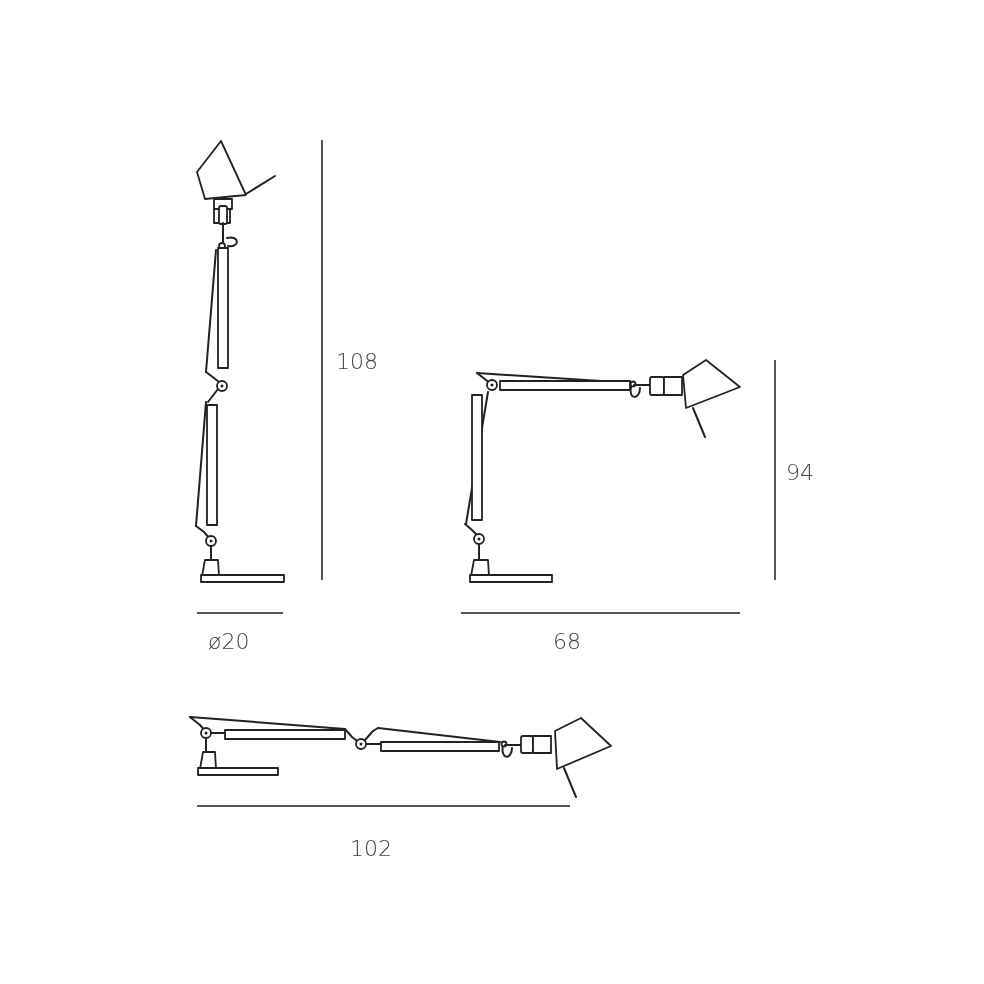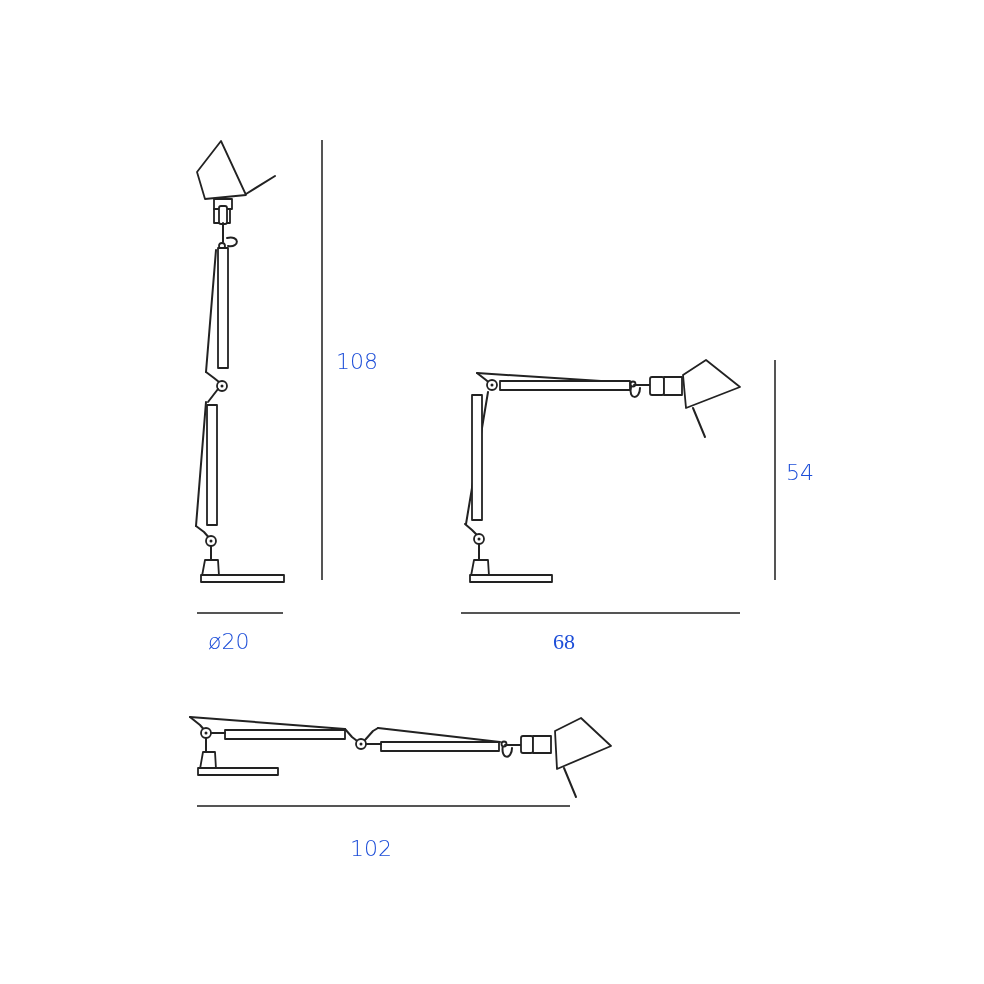--- a/index.html
+++ b/index.html
@@ -1,19 +1,19 @@
 <!DOCTYPE html>
 <html><head>
   <meta charset="utf-8">
   <style>
     html, body { margin: 0; padding: 0; background: #ffffff; }
     body { width: 984px; height: 984px; position: relative; overflow: hidden;
            font-family: "DejaVu Sans", "Liberation Sans", sans-serif; }
     #diagram { position: absolute; left: 0; top: 0; width: 984px; height: 984px; }
-    .dim-label { position: absolute; font-size: 22px; color: #1d4ed8;
+    .dim-label { position: absolute; font-size: 22px; color: #404040;
                  font-family: "DejaVu Sans", "Liberation Sans", sans-serif; font-weight: 300;
                  white-space: nowrap; }
     svg .ln { stroke: #222; stroke-width: 2; fill: none; stroke-linejoin: round; stroke-linecap: round; }
     svg .dim { stroke: #555; stroke-width: 2; }
     svg .fill-w { fill: #fff; stroke: #222; stroke-width: 1.8; stroke-linejoin: round; }
   </style>
 </head>
 <body>
 
 <div id="diagram">
@@ -128,16 +128,16 @@
 
       <polygon class="fill-w" points="555,731 581,718 611,746 557,769"></polygon>
       <line class="ln" x1="564" y1="768" x2="576" y2="797"></line>
     </g>
 
     <line class="dim" x1="197" y1="806" x2="570" y2="806"></line>
   </svg>
 
   <div class="dim-label" style="left:336px; top:349px;">108</div>
   <div class="dim-label" style="left:208px; top:629px;">ø20</div>
-  <div class="dim-label" style="left:786px; top:460px;">54</div>
-  <div class="dim-label" style="left:553px; top:629px;font-family:Liberation Serif, serif;">68</div>
+  <div class="dim-label" style="left:786px; top:460px;">94</div>
+  <div class="dim-label" style="left:553px; top:629px;">68</div>
   <div class="dim-label" style="left:350px; top:836px;">102</div>
 </div>
 
 </body></html>

